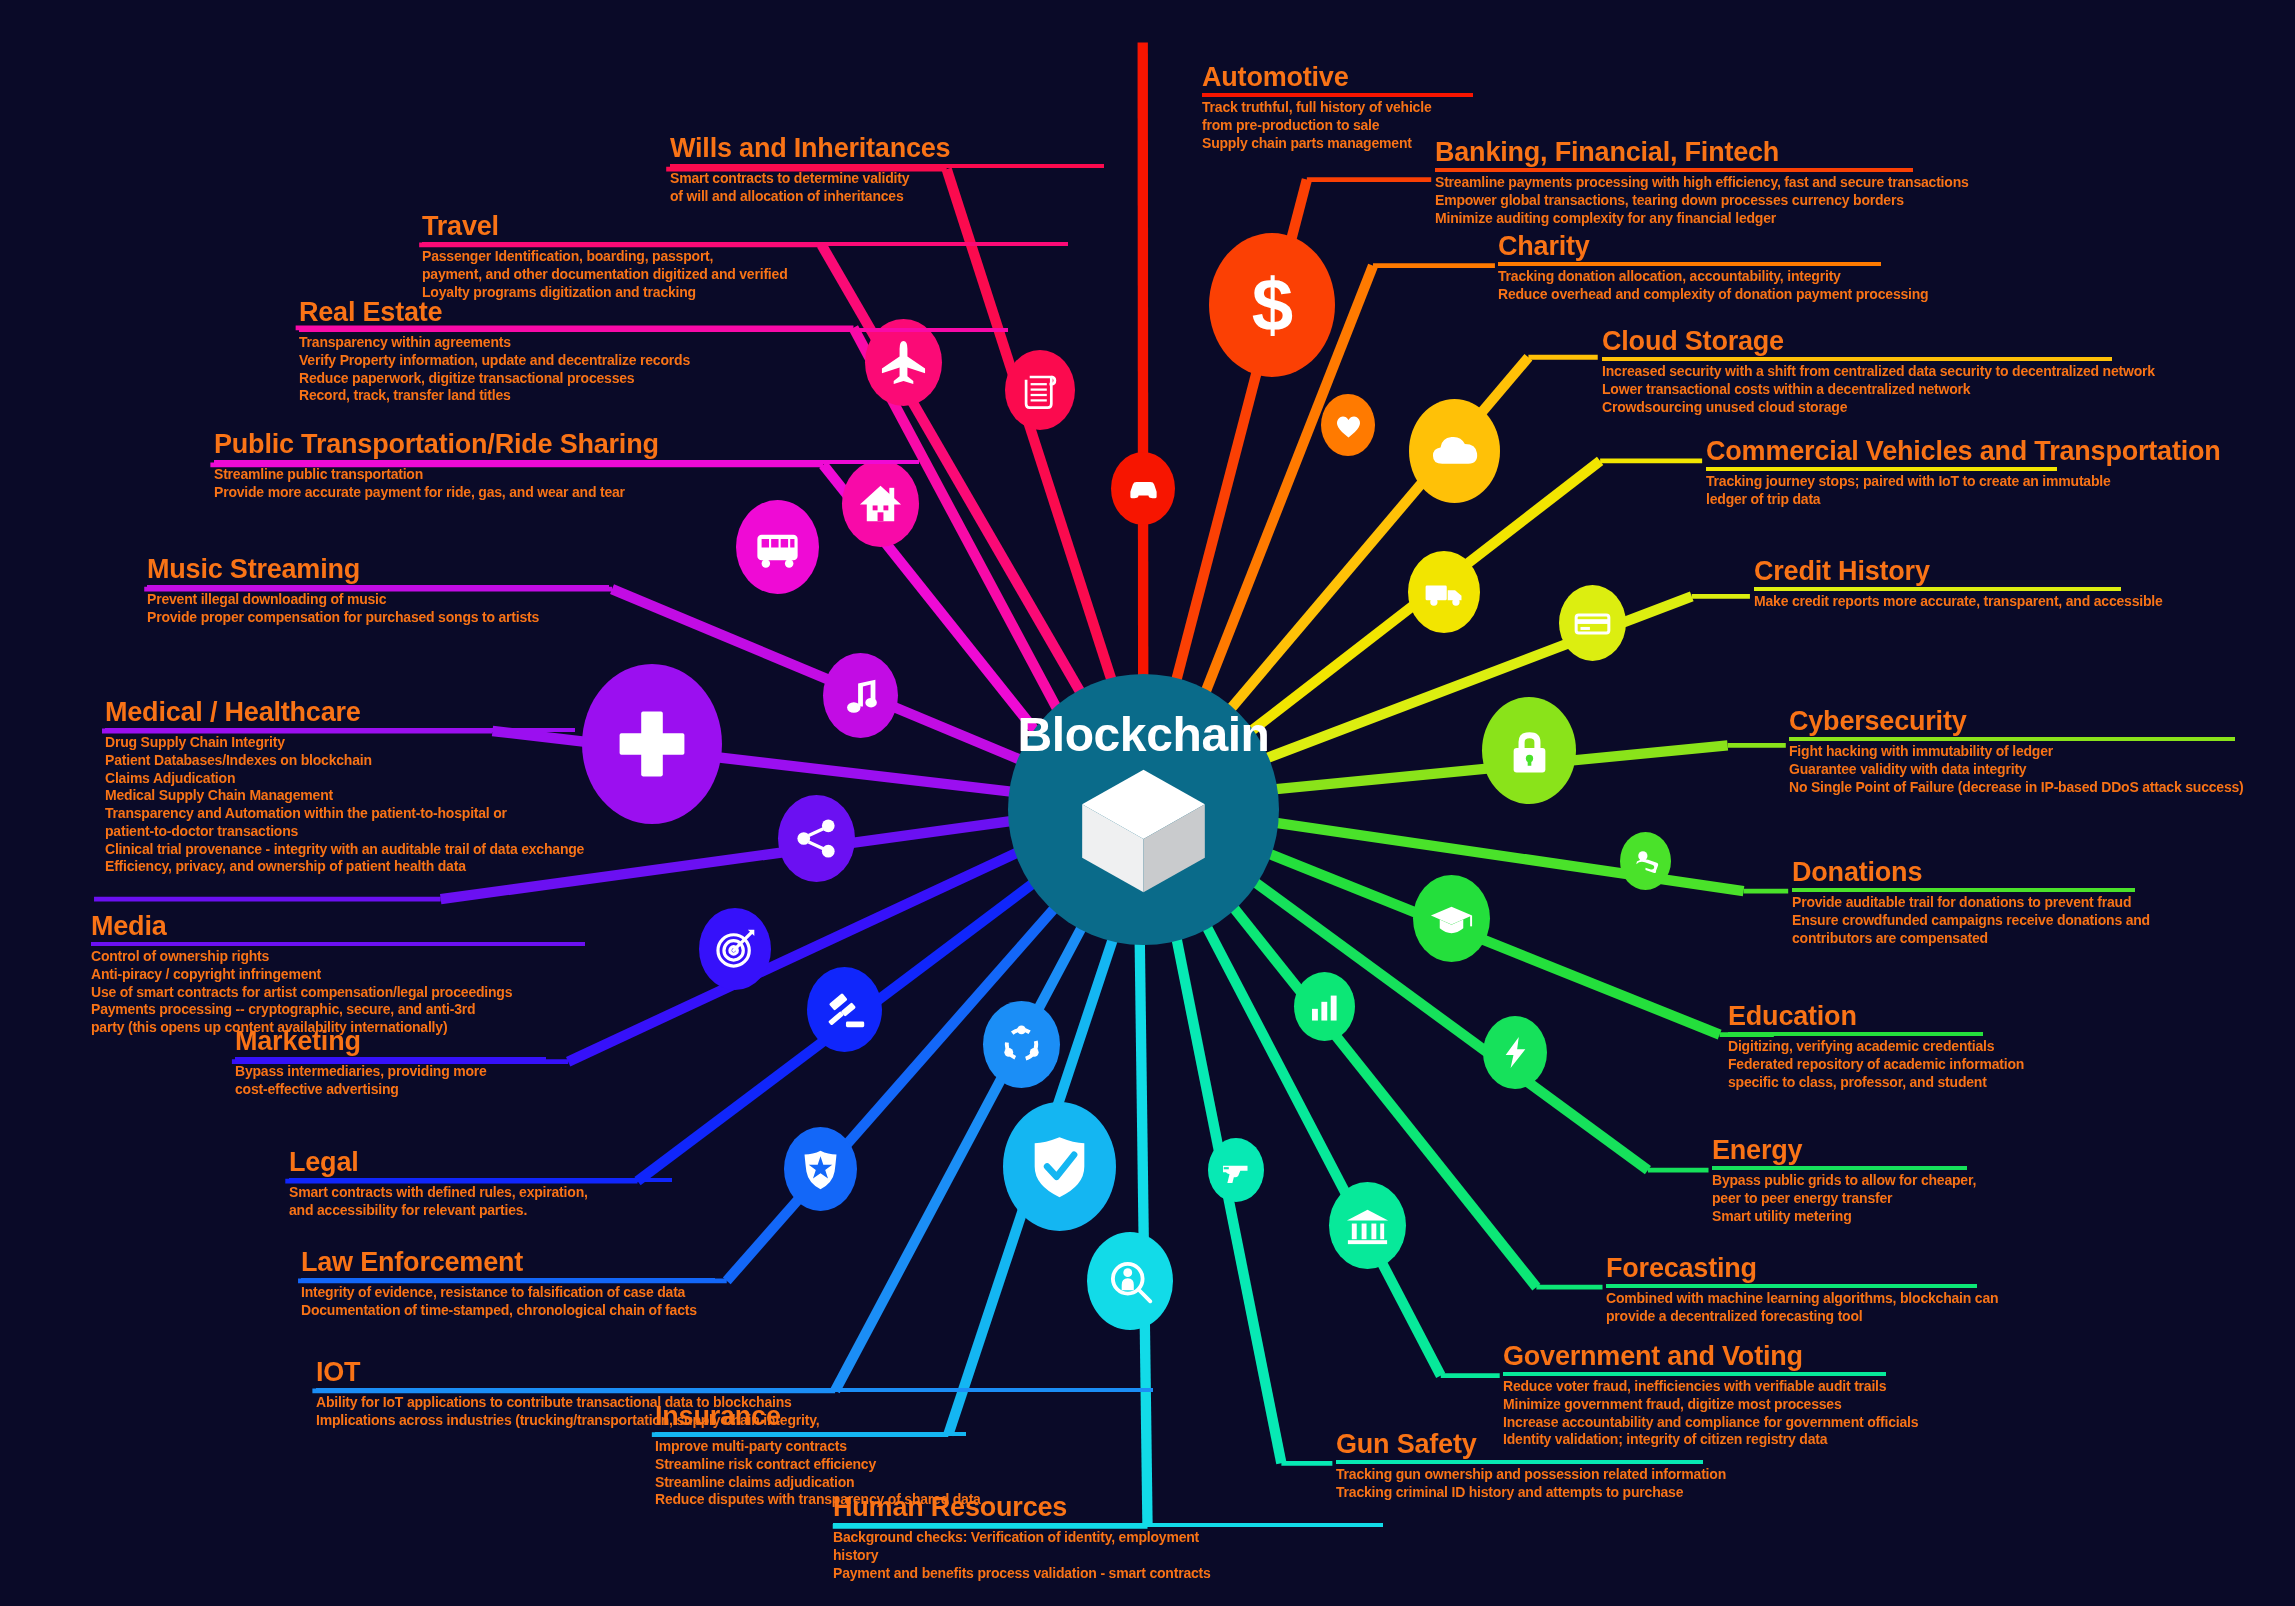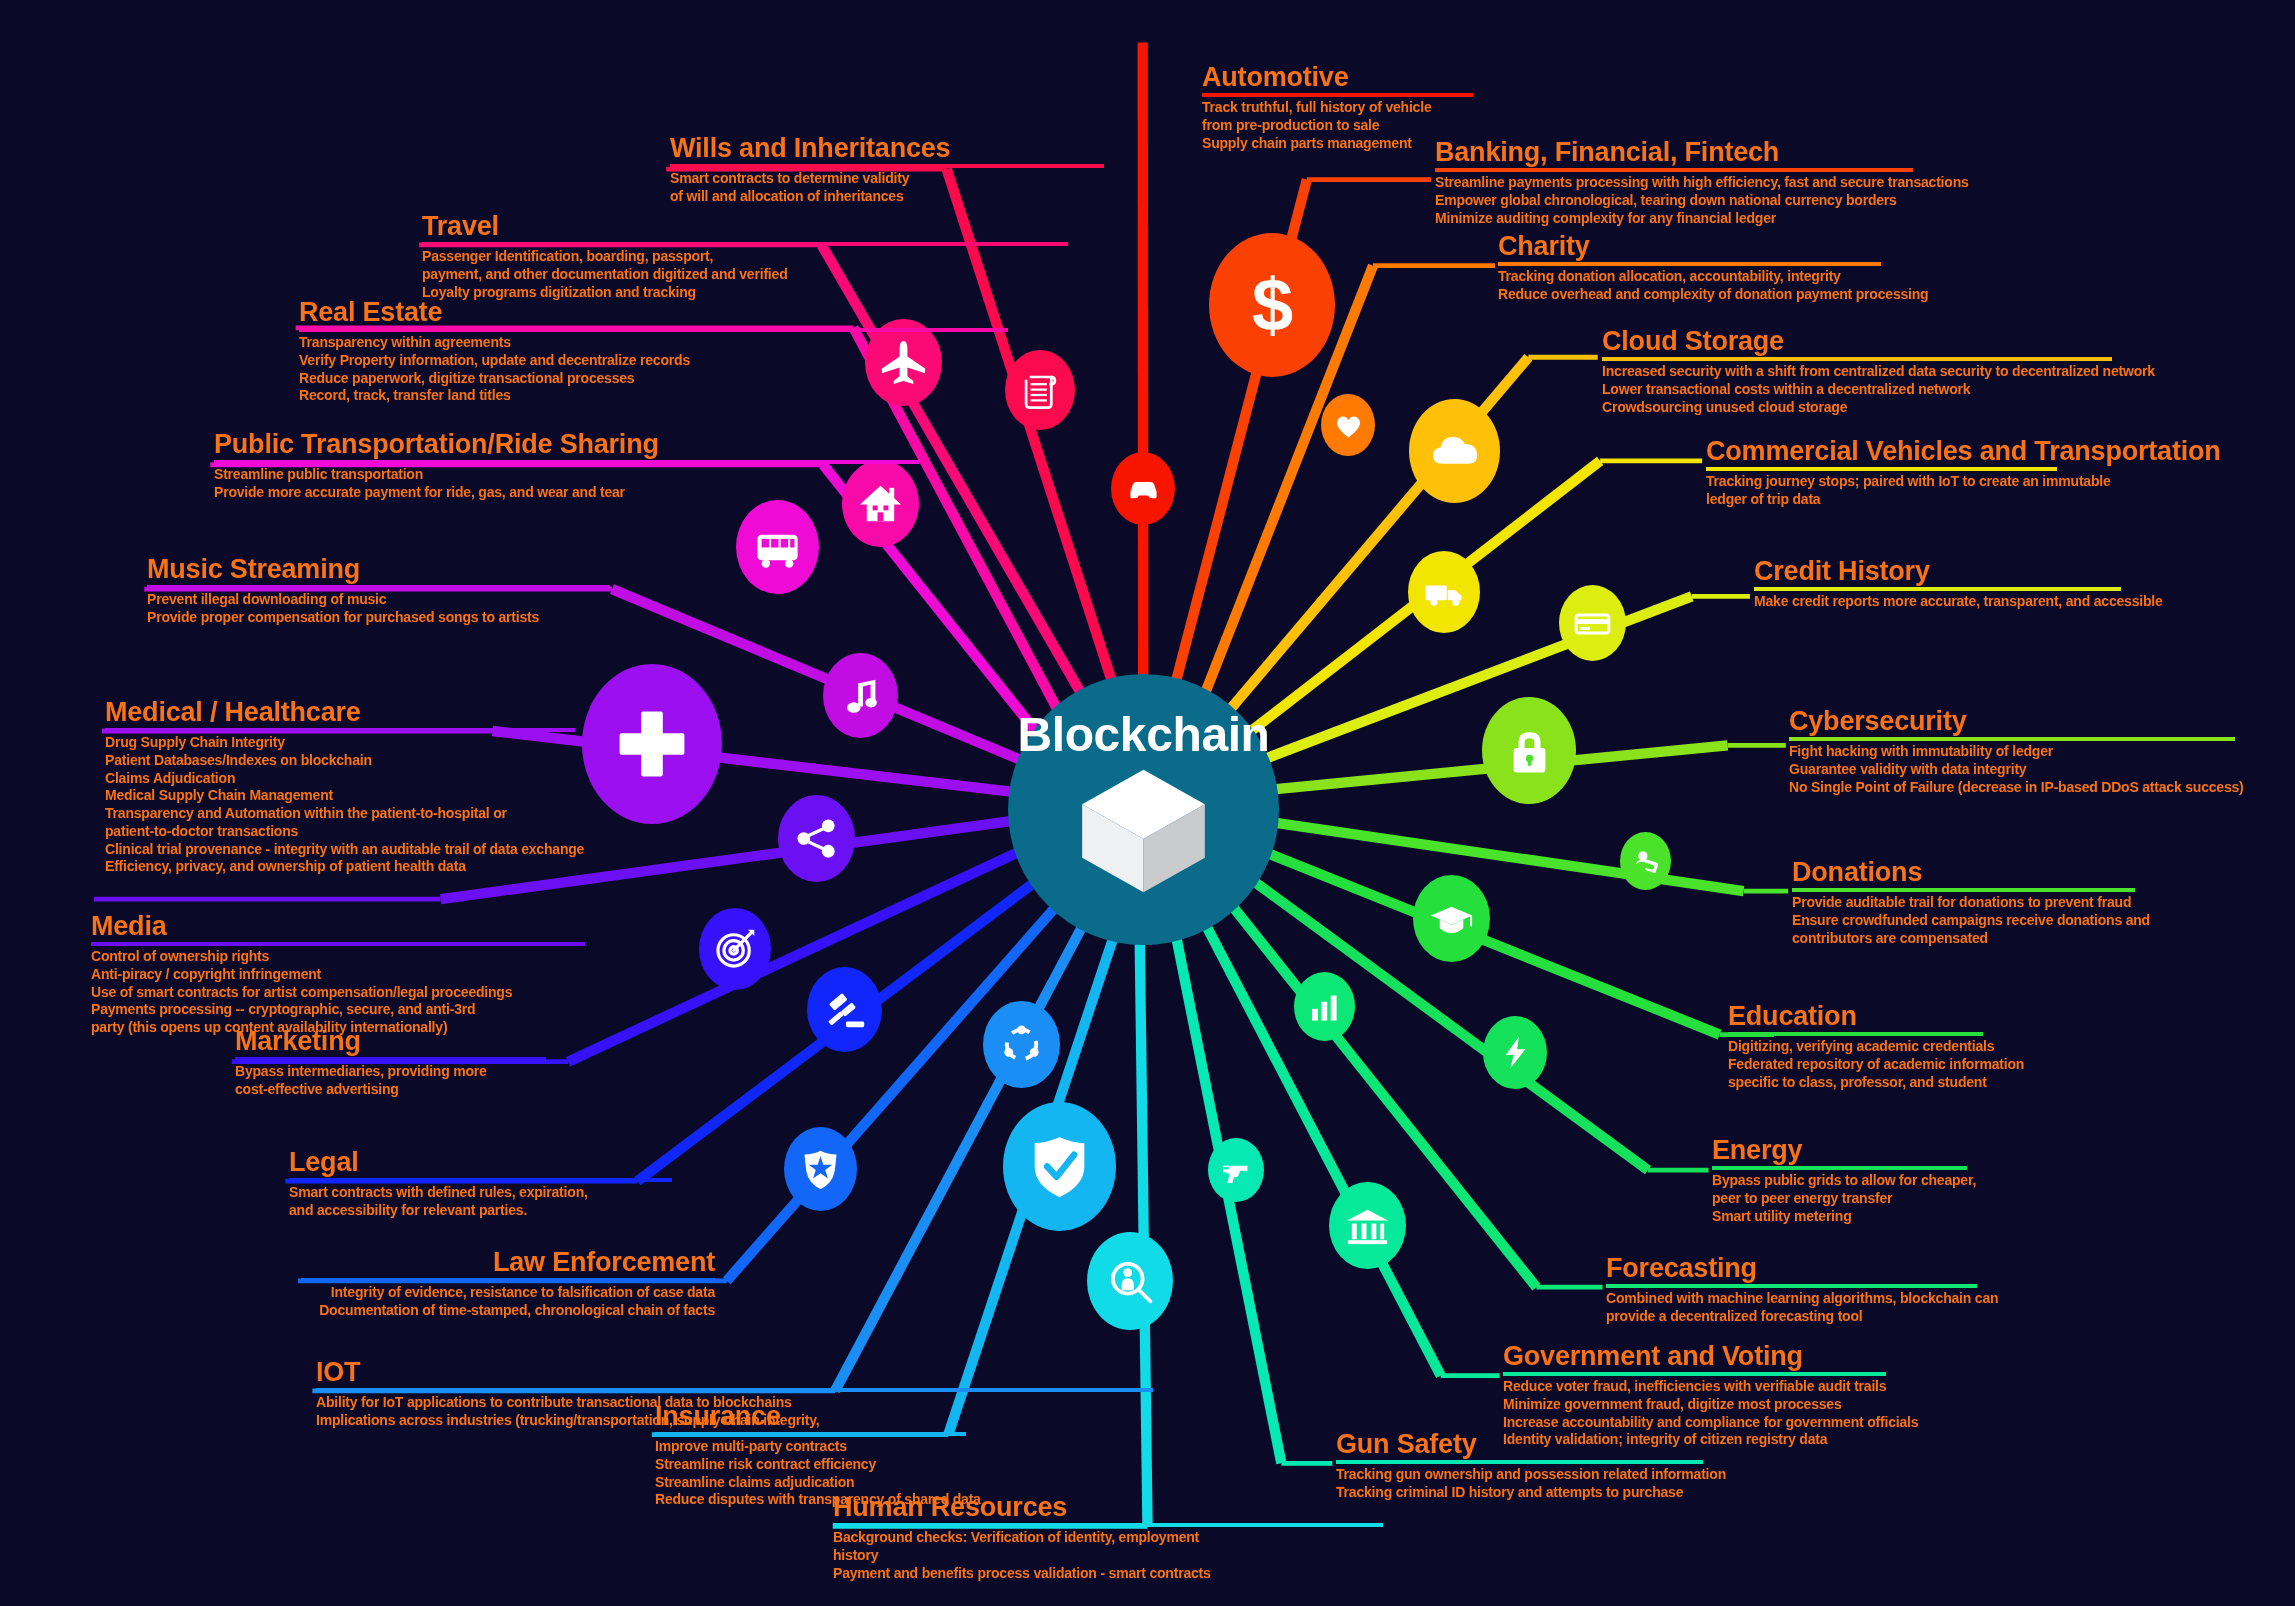--- a/index.html
+++ b/index.html
@@ -350,21 +350,21 @@
           <div class="dline">Track truthful, full history of vehicle</div>
           <div class="dline">from pre-production to sale</div>
           <div class="dline">Supply chain parts management</div>
         </div>
     </div>
       <div class="lbl" style="left:1435px;top:139px;">
       <div class="ttl">Banking, Financial, Fintech</div>
       <div class="rule" style="background:#fb4004;width:478px;"></div>
       <div class="desc">
           <div class="dline">Streamline payments processing with high efficiency, fast and secure transactions</div>
-          <div class="dline">Empower global chronological, tearing down national currency borders</div>
+          <div class="dline">Empower global transactions, tearing down processes currency borders</div>
           <div class="dline">Minimize auditing complexity for any financial ledger</div>
         </div>
     </div>
       <div class="lbl" style="left:1498px;top:233px;">
       <div class="ttl">Charity</div>
       <div class="rule" style="background:#ff7a00;width:383px;"></div>
       <div class="desc">
           <div class="dline">Tracking donation allocation, accountability, integrity</div>
           <div class="dline">Reduce overhead and complexity of donation payment processing</div>
         </div>
@@ -475,21 +475,21 @@
         </div>
     </div>
       <div class="lbl" style="left:316px;top:1359px;">
       <div class="ttl">IOT</div>
       <div class="rule" style="background:#1b8ef6;width:837px;"></div>
       <div class="desc">
           <div class="dline">Ability for IoT applications to contribute transactional data to blockchains</div>
           <div class="dline">Implications across industries (trucking/transportation, supply chain integrity,</div>
         </div>
     </div>
-      <div class="lbl" style="left:301px;top:1249px;text-align:right;">
+      <div class="lbl" style="left:301px;top:1249px;">
       <div class="ttl">Law Enforcement</div>
       <div class="rule" style="background:#1367f8;width:414px;"></div>
       <div class="desc">
           <div class="dline">Integrity of evidence, resistance to falsification of case data</div>
           <div class="dline">Documentation of time-stamped, chronological chain of facts</div>
         </div>
     </div>
       <div class="lbl" style="left:289px;top:1149px;">
       <div class="ttl">Legal</div>
       <div class="rule" style="background:#1026fb;width:383px;"></div>

